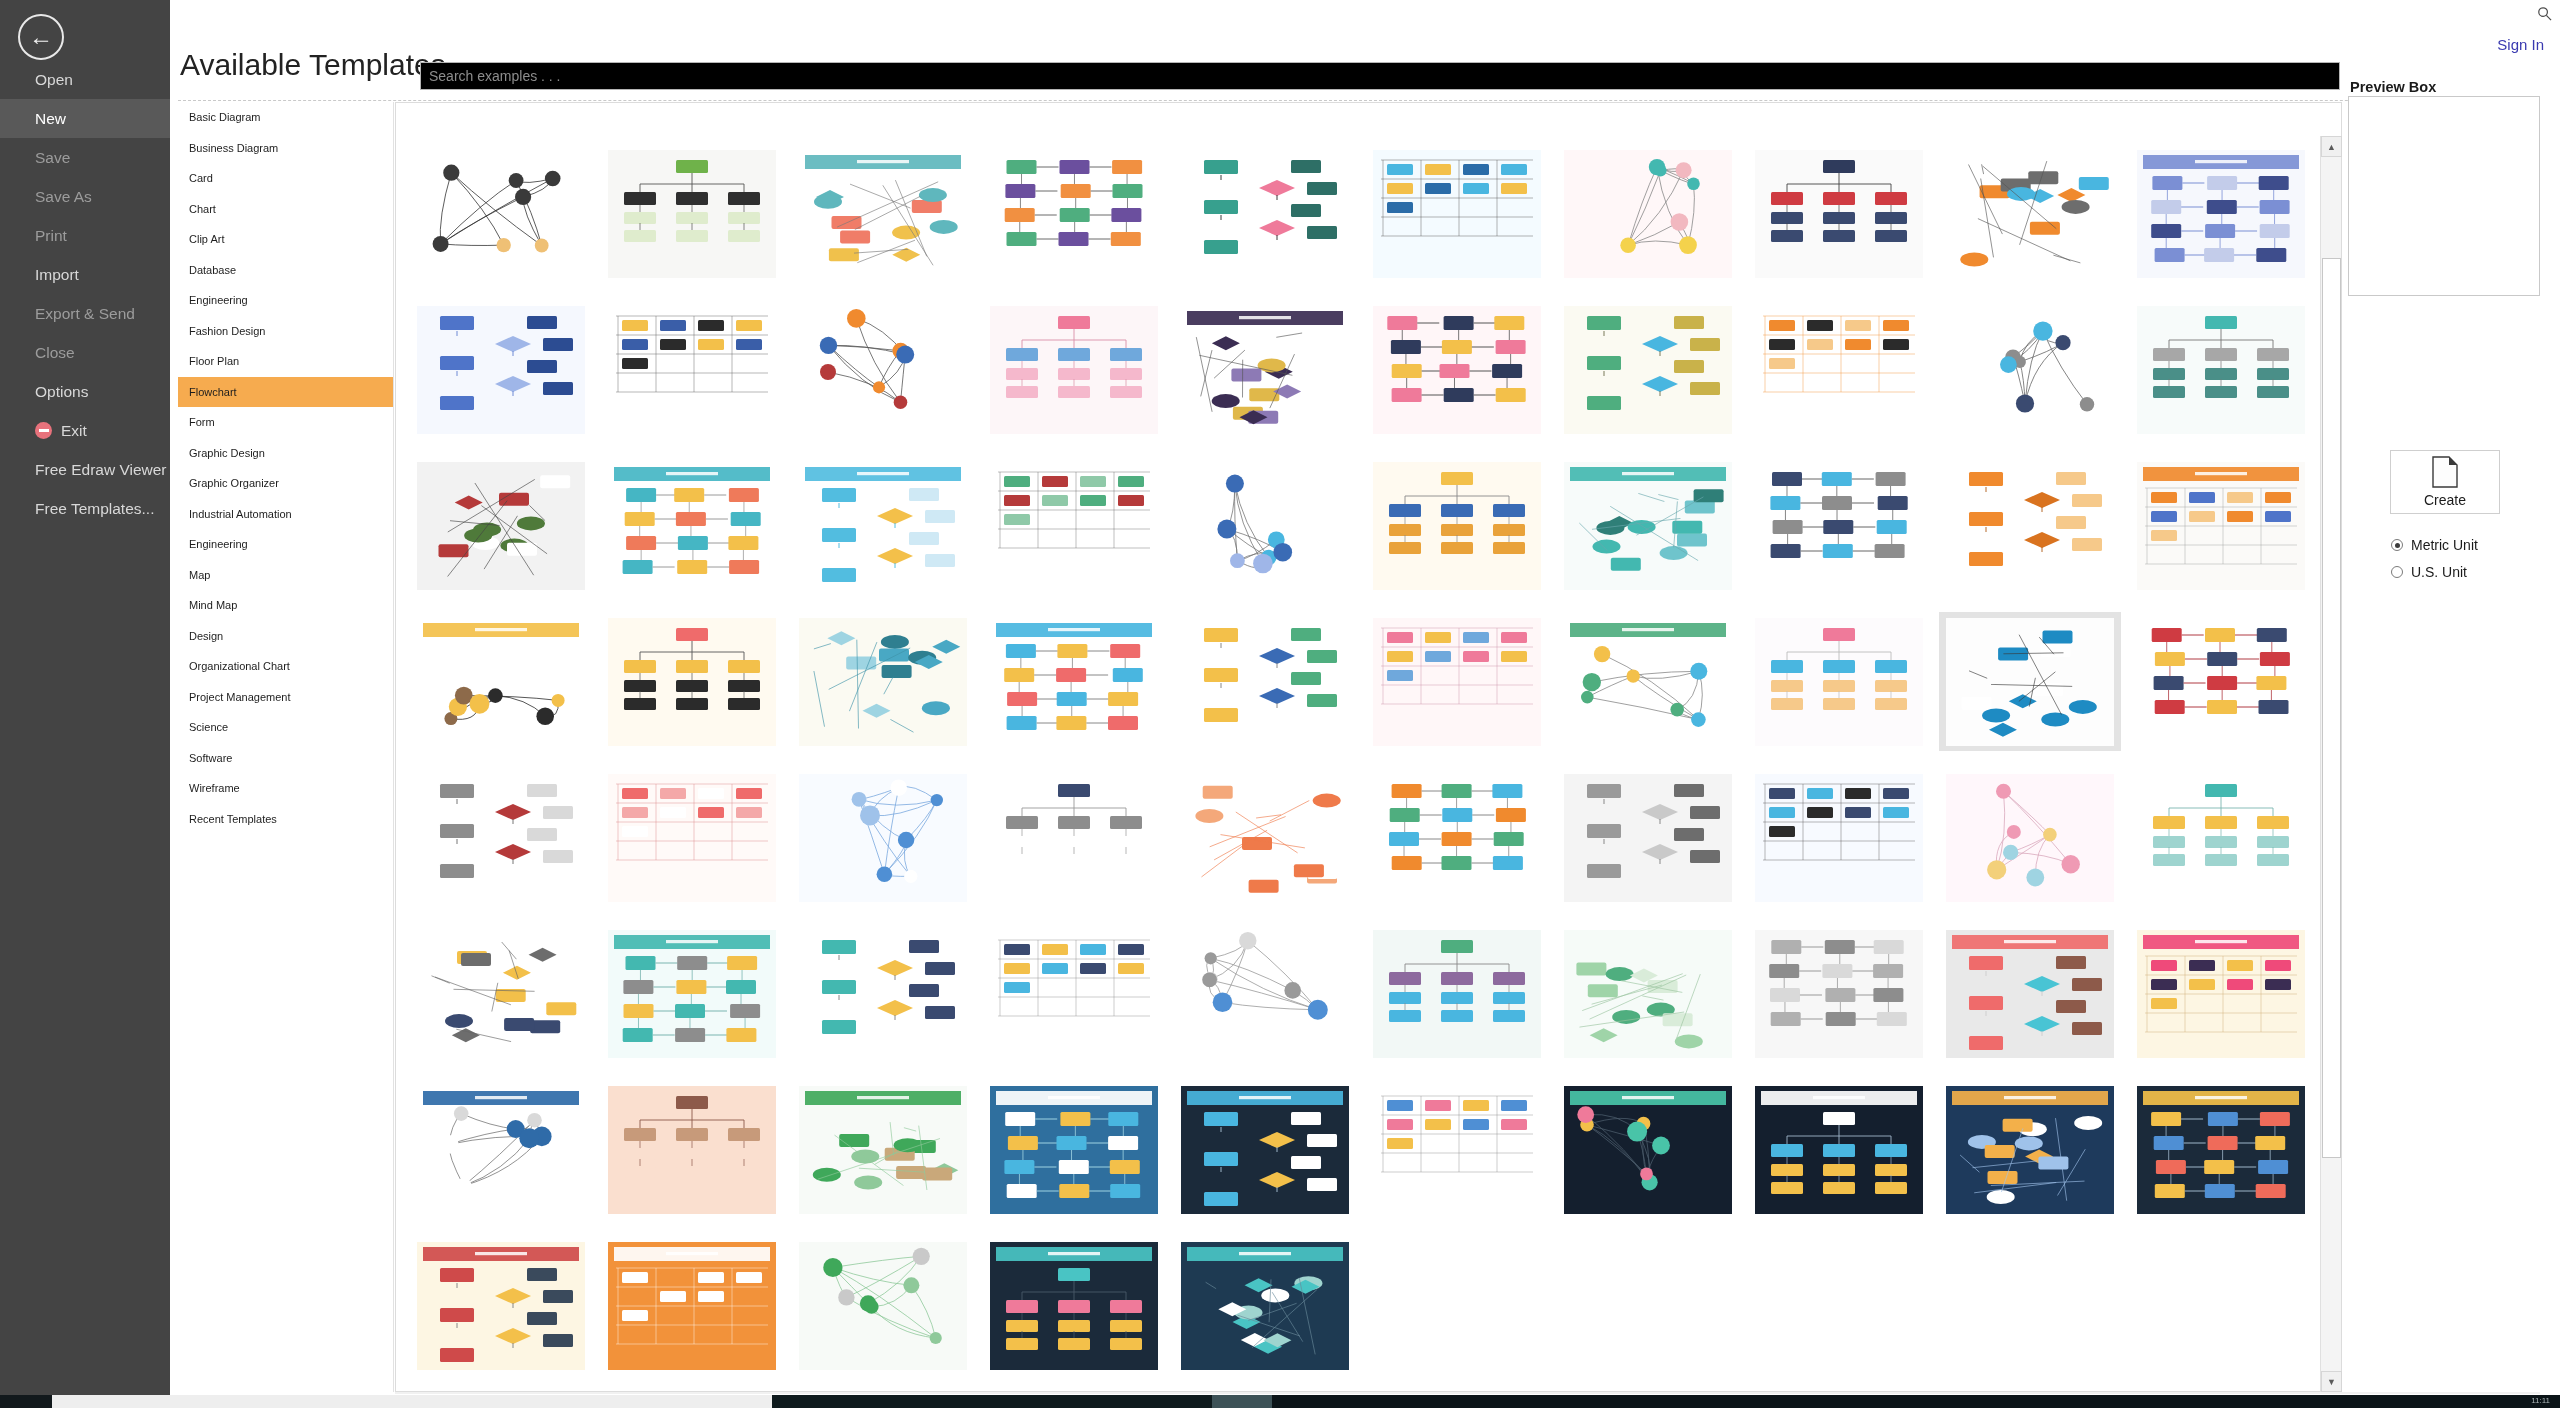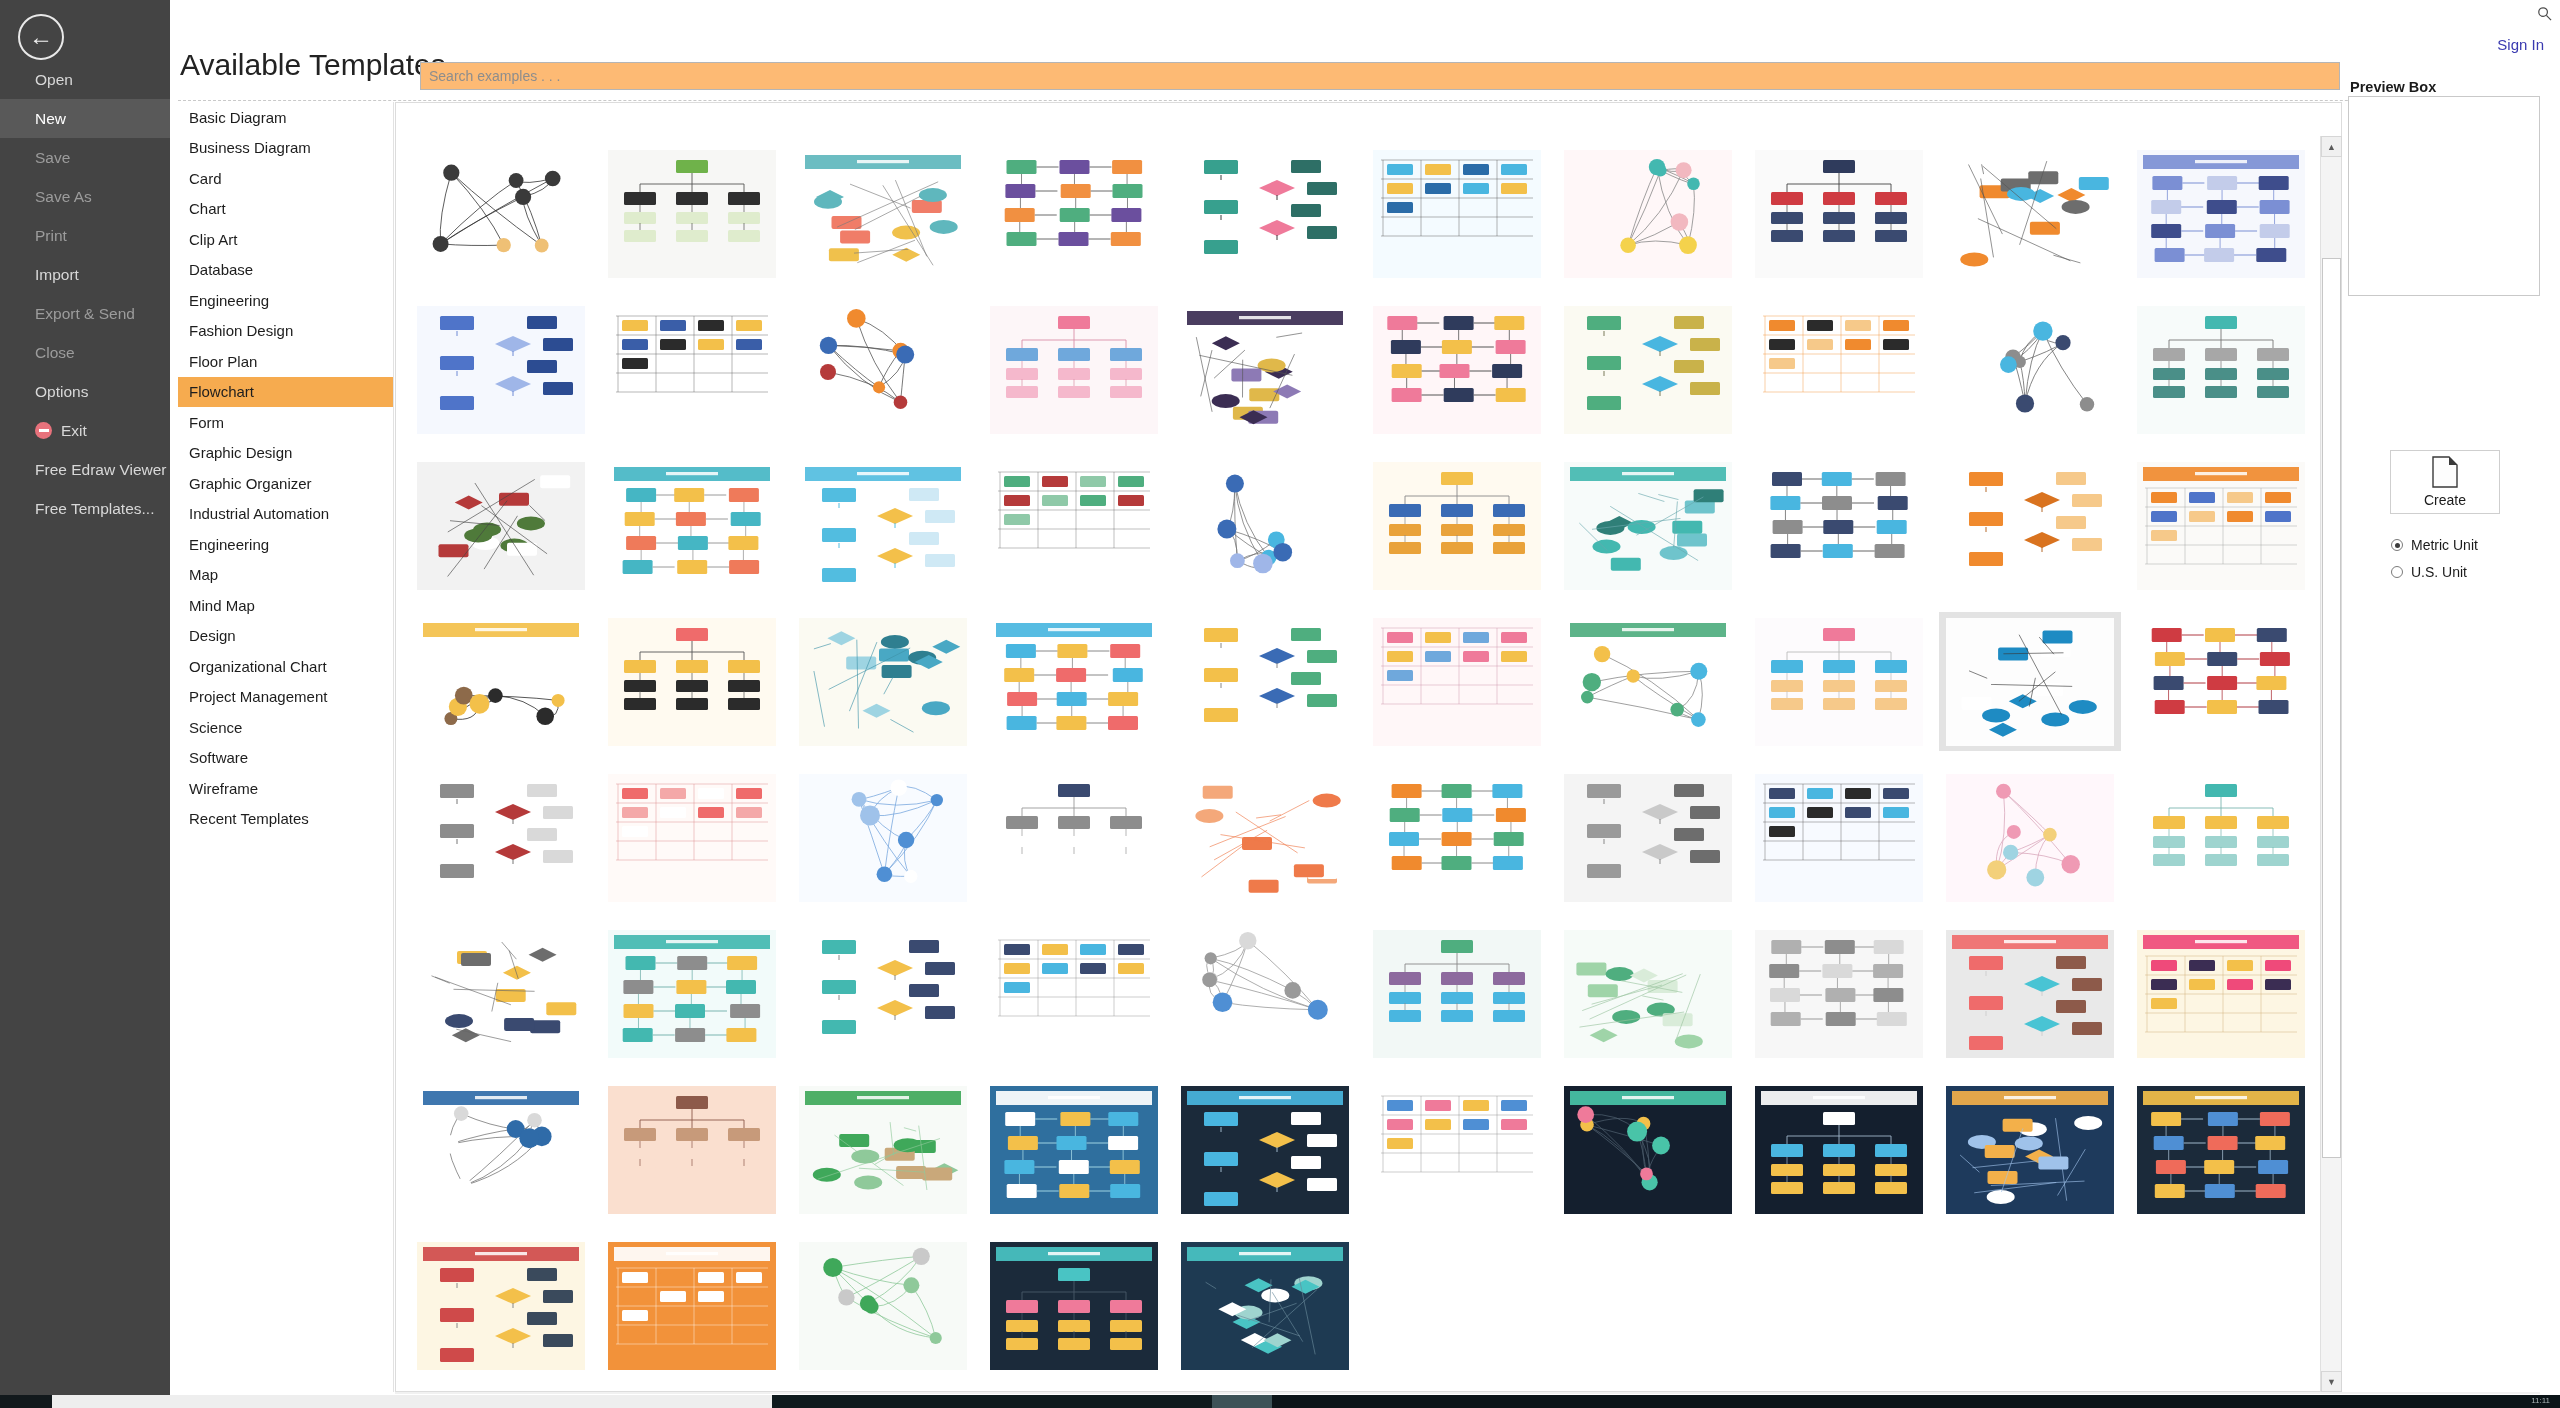--- a/index.html
+++ b/index.html
@@ -49,21 +49,21 @@
   }
   .railitem .exiticon i{ display:block; width:10px; height:2.5px; background:#fff; }
   .rail-list{ position:absolute; left:0; top:60px; width:100%; }
 
   
   .headline{
     position:absolute; left:180px; top:48px; font-size:30px; color:#222; font-weight:400;
   }
   .searchwrap{
     position:absolute; left:420px; top:62px; width:1920px; height:28px;
-    border:1px solid #b5b5b5; background:#fdba74; display:flex; align-items:center;
+    border:1px solid #b5b5b5; background:#000000; display:flex; align-items:center;
   }
   .searchwrap input{
     border:0; outline:0; width:100%; height:100%; padding:0 8px;
     font-family:"Liberation Sans", sans-serif; font-size:14px; color:#6c6c6c; background:transparent;
   }
   .searchwrap input::placeholder{ color:#8d8d8d; }
   .searchicon{
     position:absolute; right:8px; top:6px; width:15px; height:15px; color:#555;
   }
   .hdr-divider{
@@ -71,21 +71,21 @@
     border-top:1px dashed #c9c9c9;
   }
 
   
   .catcol{
     position:absolute; left:178px; top:102px; width:216px; height:1290px;
     background:#ffffff; border-right:1px solid #e2e2e2;
   }
   .catitem{
     height:30.5px; display:flex; align-items:center; padding-left:11px;
-    font-size:15px; color:#1d1d1d; white-space:nowrap;
+    font-size:11px; color:#1d1d1d; white-space:nowrap;
   }
   .catitem.active{ background:#f6ab4f; color:#1d1d1d; }
 
   
   .exwrap{
     position:absolute; left:395px; top:102px; width:1947px; height:1290px;
     background:#ffffff; border:1px solid #dcdcdc;
   }
   .exheader{
     position:absolute; left:0; top:0; width:1947px; height:32px;

